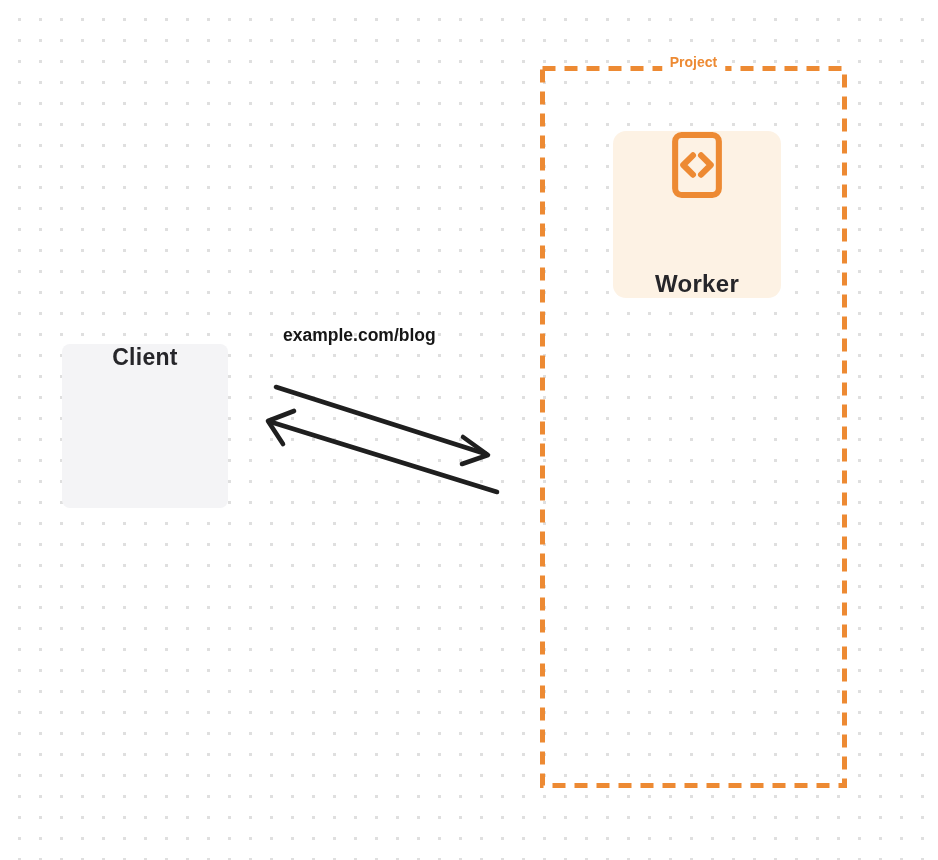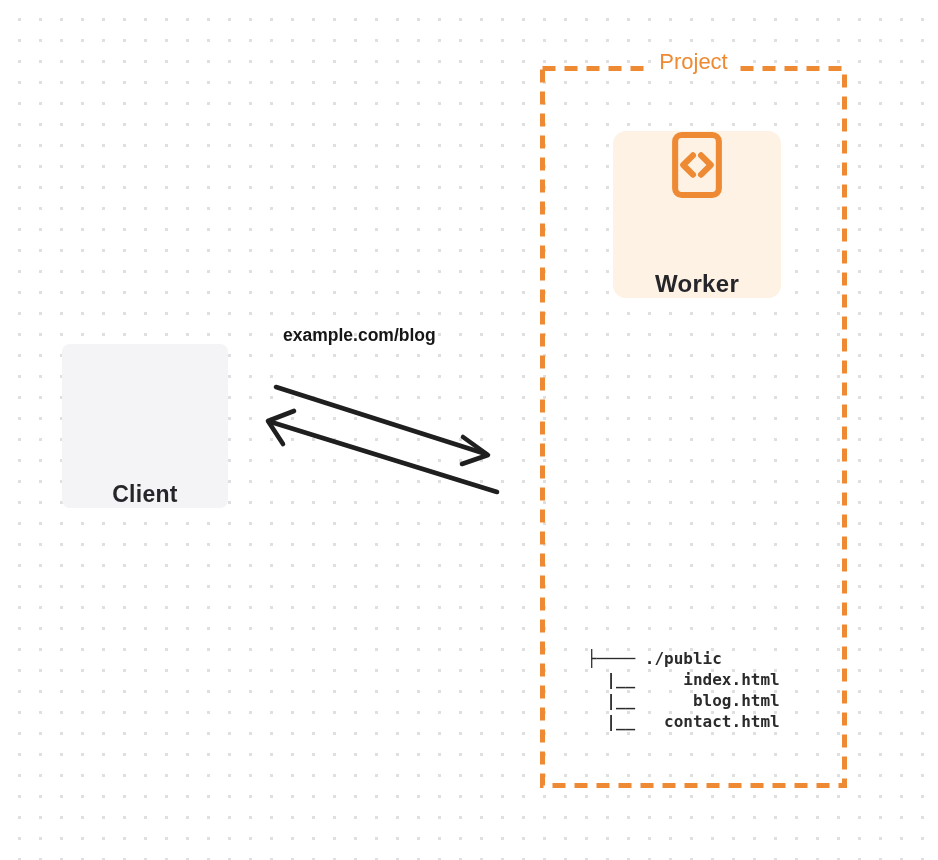--- a/index.html
+++ b/index.html
@@ -14,21 +14,21 @@
     background-size: 21px 21px;
     background-position: 9px 9px;
   }
 
   
   .client-box {
     position: absolute; left: 62px; top: 344px;
     width: 166px; height: 164px;
     background: #f4f4f6;
     border-radius: 8px;
-    display: flex; align-items: flex-end; justify-content: center;
+    display: flex; align-items: flex-start; justify-content: center;
   }
   .client-label {
     font-size: 23px; font-weight: 700; color: #26262a; letter-spacing: 0.3px;
   }
 
   
   .conn-label {
     position: absolute; left: 283px; top: 325px;
     font-size: 17.5px; font-weight: 700; color: #161616;
     white-space: nowrap;
@@ -42,21 +42,21 @@
   .project-box {
     position: absolute; left: 540px; top: 66px;
     width: 307px; height: 722px;
   }
   .project-border-svg { position: absolute; left: 0; top: 0; }
   .project-title {
     position: absolute; top: -11px; left: 50%;
     transform: translate(-50%, -25%);
     background: #ffffff;
     padding: 0 8px;
-    font-size: 22px; font-weight: 400; color: #ed8a33;
+    font-size: 14px; font-weight: 700; color: #ed8a33;
     line-height: 26px;
     white-space: nowrap;
   }
 
   
   .card {
     position: absolute;
     background: #fdf2e4;
     border-radius: 13px;
     display: flex; flex-direction: column;
@@ -112,17 +112,13 @@
       <g stroke="#ed8a33" stroke-width="7.5" fill="none" stroke-linecap="round" stroke-linejoin="round">
         <rect x="5" y="5" width="54" height="74" rx="8"></rect>
         <polyline points="27,30 15,42 27,54"></polyline>
         <polyline points="37,30 49,42 37,54"></polyline>
       </g>
     </svg>
     <span class="card-label">Worker</span>
   </div>
 
 
-  <pre class="file-tree">├──── ./public
-  |__     index.html
-  |__      blog.html
-  |__   contact.html</pre>
 </div>
 
 </body></html>

